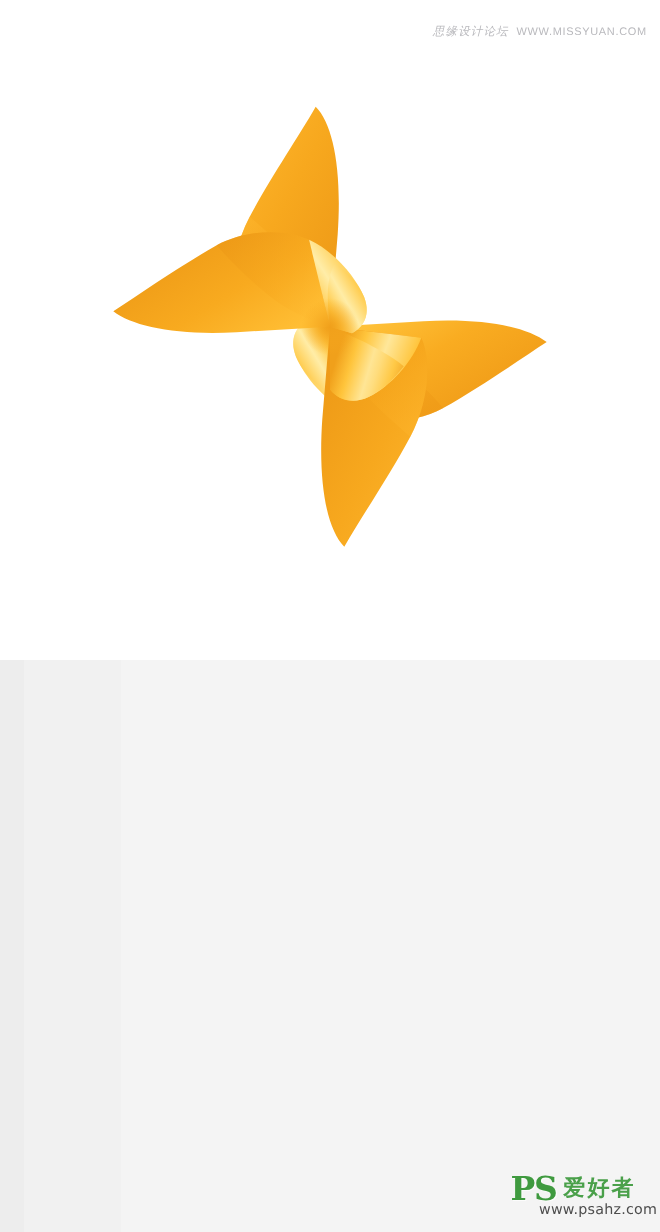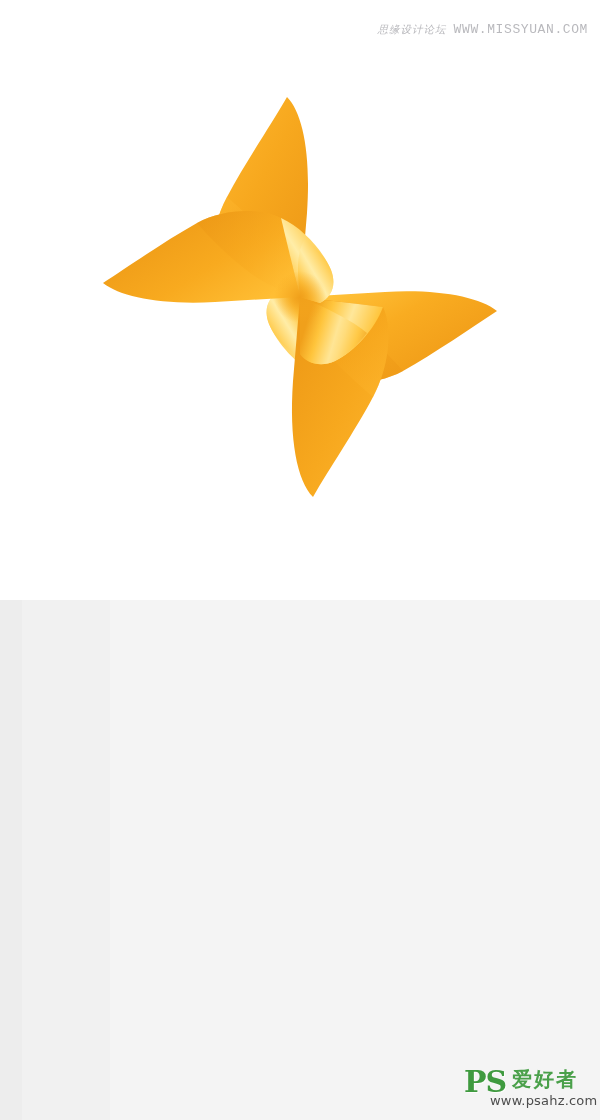--- a/index.html
+++ b/index.html
@@ -15,21 +15,21 @@
   #artboard{
     position:absolute;left:0;top:0;width:600px;height:600px;
     background:#ffffff;overflow:hidden;
   }
   #watermark{
     position:absolute;top:22px;right:12px;
     font-size:10.5px;color:#b9b9bd;letter-spacing:.5px;
     white-space:nowrap;user-select:none;
   }
   #watermark .cn{font-family:"DejaVu Sans",sans-serif;margin-right:7px;letter-spacing:1px;font-style:italic;}
-  #watermark .url{font-family:Liberation Mono, monospace;font-size:13px;letter-spacing:.6px;}
+  #watermark .url{font-family:Liberation Sans, sans-serif;font-size:10px;letter-spacing:.6px;}
 
   #pinwheel-wrap{
     position:absolute;left:75px;top:85px;width:450px;height:440px;
   }
   #pinwheel-svg{display:block;width:100%;height:100%;}
 
   
   #lower{
     position:absolute;left:0;top:600px;width:600px;height:520px;
     background:#f2f2f2;

